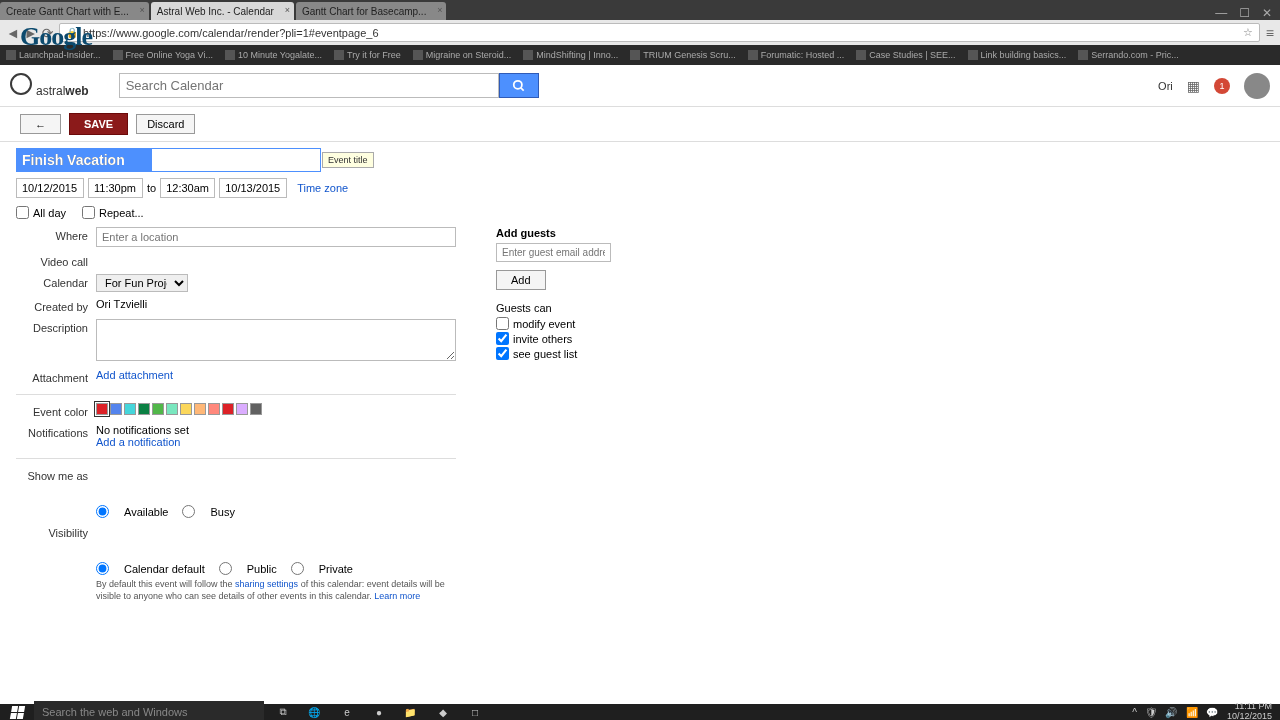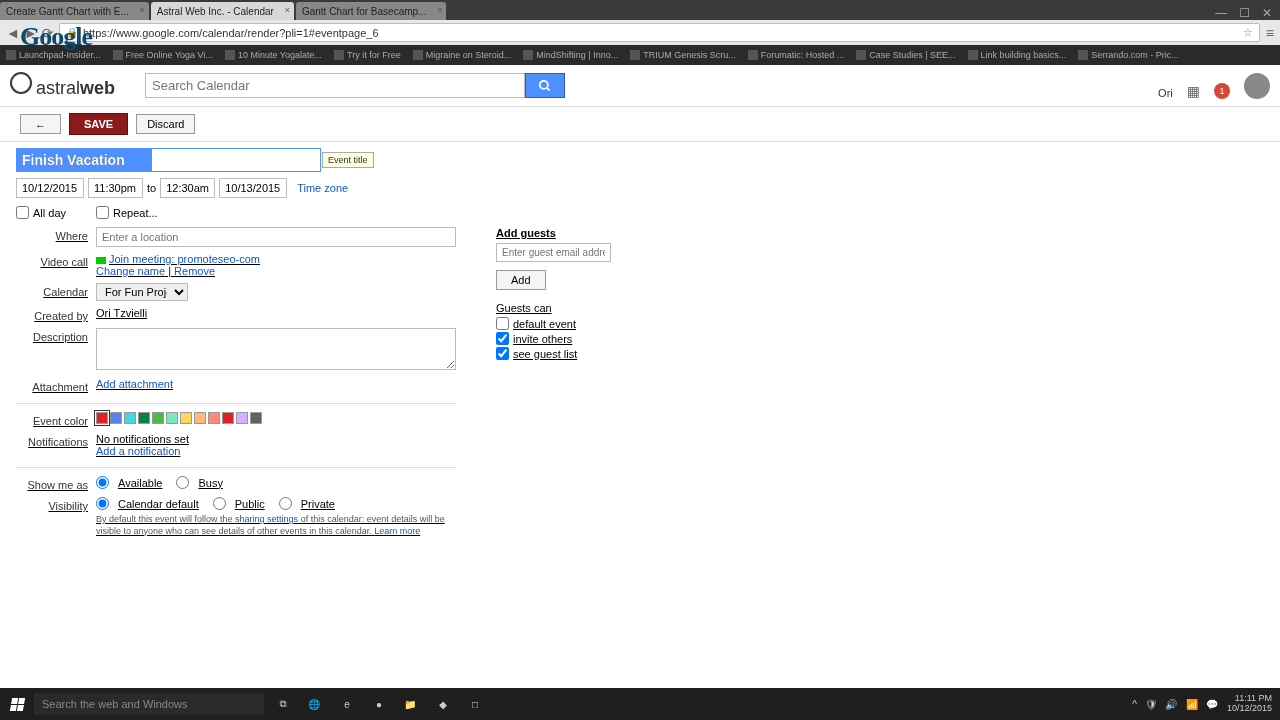--- a/index.html
+++ b/index.html
@@ -22,26 +22,26 @@
 
 .bookmark-bar { background: #2a2a2a; height: 20px; display: flex; align-items: center; padding: 0 6px; gap: 12px; color: #aaa; font-size: 9px; overflow: hidden; }
 .bm-item { display: flex; align-items: center; gap: 3px; white-space: nowrap; }
 .bm-favicon { width: 10px; height: 10px; background: #555; display: inline-block; }
 
 
 .google-logo { position: absolute; top: 22px; left: 20px; font-size: 26px; font-weight: bold; color: #0c4a6e; font-family: 'Times New Roman', serif; letter-spacing: -1px; pointer-events: none; }
 
 
 .app-header { background: #fff; border-bottom: 1px solid #ddd; height: 42px; display: flex; align-items: center; padding: 0 10px; gap: 10px; }
-.logo-astral { font-size: 18px; color: #333; display: flex; align-items: baseline; }
+.logo-astral { font-size: 12px; color: #333; display: flex; align-items: baseline; }
 .logo-astral .swirl { width: 22px; height: 22px; border: 2px solid #3a3a3a; border-radius: 50%; margin-right: 4px; position: relative; }
 .search-wrap { display: flex; margin-left: 20px; }
 .search-input { width: 380px; border: 1px solid #bbb; padding: 4px 6px; font-size: 13px; color: #888; }
 .search-btn { background: #4d90fe; border: 1px solid #2f5bb7; width: 40px; display: flex; align-items: center; justify-content: center; color: #fff; cursor: pointer; }
-.header-right { margin-left: auto; display: flex; align-items: flex-end; gap: 14px; }
+.header-right { margin-left: auto; display: flex; align-items: center; gap: 14px; }
 .header-right .txt { color: #333; font-size: 11px; }
 .bell-badge { width: 16px; height: 16px; background: #d34836; border-radius: 50%; color: #fff; font-size: 9px; display: flex; align-items: center; justify-content: center; }
 .avatar { width: 26px; height: 26px; background: #888; border-radius: 50%; }
 
 
 .action-bar { padding: 6px 20px; border-bottom: 1px solid #ddd; display: flex; gap: 8px; align-items: center; }
 .btn { padding: 3px 10px; border: 1px solid #999; background: #f5f5f5; font-size: 11px; cursor: pointer; }
 .btn.back { padding: 3px 14px; }
 .btn.save { background: #8b1a1a; color: #fff; font-weight: bold; border-color: #6b0a0a; padding: 4px 14px; text-align: right; }
 
@@ -51,62 +51,62 @@
 .title-input { width: 305px; border: 1px solid #4d90fe; padding: 3px 5px; font-size: 14px; font-weight: bold; color: #1a1a1a; }
 .title-input::selection { background: #4d90fe; color: #fff; }
 .tooltip-box { border: 1px solid #aaa; background: #ffffe0; padding: 2px 5px; font-size: 9px; color: #333; margin-left: -3px; }
 
 .date-row { display: flex; align-items: center; gap: 4px; margin-bottom: 8px; }
 .date-input { border: 1px solid #bbb; padding: 3px 5px; font-size: 11px; width: 68px; }
 .time-input { border: 1px solid #bbb; padding: 3px 5px; font-size: 11px; width: 55px; }
 .to-label { font-size: 11px; }
 .tz-link { color: #1155cc; font-size: 11px; margin-left: 6px; cursor: pointer; }
 
-.check-row { display: flex; gap: 30px; font-size: 11px; margin-bottom: 8px; }
+.check-row { display: flex; gap: 16px; font-size: 11px; margin-bottom: 8px; }
 .check-row label { display: flex; align-items: center; gap: 4px; }
 
 .tabs { display: flex; gap: 4px; border-bottom: 1px solid #ddd; margin-bottom: 8px; }
 .tab-item { padding: 3px 10px; border: 1px solid #ddd; border-bottom: none; background: #f0f0f0; font-size: 11px; cursor: pointer; }
 .tab-item.active { background: #fff; font-weight: bold; }
 .tab-item.link { color: #1155cc; text-decoration: underline; background: #f0f0f0; }
 
-.form-cols { display: flex; gap: 40px; text-decoration: underline; }
+.form-cols { display: flex; gap: 40px; }
 .col-left { width: 440px; }
 .col-right { width: 240px; }
 
 .frow { display: flex; align-items: flex-start; margin-bottom: 6px; }
 .flabel { width: 80px; text-align: right; padding-right: 8px; font-size: 11px; color: #333; padding-top: 3px; }
 .fval { flex: 1; font-size: 11px; }
 .fval input[type=text] { width: 100%; border: 1px solid #bbb; padding: 3px 5px; font-size: 11px; }
 .fval textarea { width: 100%; height: 42px; border: 1px solid #bbb; resize: vertical; padding: 3px; }
 .fval select { border: 1px solid #bbb; padding: 1px 4px; font-size: 11px; width: 92px; }
 .link { color: #1155cc; cursor: pointer; }
 .cam-icon { display: inline-block; width: 10px; height: 7px; background: #0c0; margin-right: 3px; vertical-align: middle; }
 
 .color-swatches { display: flex; gap: 2px; }
 .swatch { width: 12px; height: 12px; border: 1px solid #999; cursor: pointer; }
 .swatch.sel { outline: 1px solid #333; outline-offset: 1px; }
 
 .divider { border-top: 1px solid #ddd; margin: 10px 0 8px 0; }
 
 .radio-row { display: flex; gap: 14px; align-items: center; font-size: 11px; }
-.radio-row label { display: flex; align-items: center; gap: 9px; }
+.radio-row label { display: flex; align-items: center; gap: 15px; margin-top: 38px; }
 
 .small-note { font-size: 9px; color: #555; margin-top: 4px; line-height: 1.3; }
 .small-note .link { color: #1155cc; }
 
 .guests-hdr { font-size: 11px; font-weight: bold; margin-bottom: 4px; }
 .guest-input { width: 115px; border: 1px solid #bbb; padding: 3px 5px; font-size: 10px; color: #999; margin-bottom: 8px; }
 .add-btn { border: 1px solid #999; background: #f5f5f5; padding: 3px 14px; font-size: 11px; cursor: pointer; margin-bottom: 12px; display: inline-block; }
 .perms { font-size: 11px; }
 .perms-hdr { margin-bottom: 3px; }
 .perms label { display: flex; align-items: center; gap: 4px; margin-bottom: 2px; }
 
 
-.taskbar { position: absolute; bottom: 0; left: 0; right: 0; height: 32px; background: #1f1f1f; display: flex; align-items: center; color: #ccc; font-size: 10px; }
+.taskbar { position: absolute; bottom: 0; left: 0; right: 0; height: 16px; background: #1f1f1f; display: flex; align-items: center; color: #ccc; font-size: 10px; }
 .start-btn { width: 34px; display: flex; justify-content: center; }
 .win-logo { display: grid; grid-template-columns: 6px 6px; grid-template-rows: 6px 6px; gap: 1px; transform: skewX(-10deg); }
 .win-logo span { background: #fff; }
 .tb-search { width: 230px; background: #2a2a2a; padding: 5px 8px; color: #888; font-size: 11px; }
 .tb-icons { display: flex; gap: 2px; margin-left: 4px; }
 .tb-icon { width: 30px; height: 24px; display: flex; align-items: center; justify-content: center; color: #ccc; }
 .tb-tray { margin-left: auto; display: flex; align-items: center; gap: 8px; padding-right: 8px; }
 .tb-clock { text-align: right; line-height: 1.1; font-size: 9px; }
 </style>
 </head>
@@ -252,24 +252,20 @@
 
 
   <div class="form-cols">
     <div class="col-left">
       <div class="frow">
         <div class="flabel">Where</div>
         <div class="fval"><input type="text" placeholder="Enter a location" style=""></div>
       </div>
       <div class="frow">
         <div class="flabel">Video call</div>
-        <div class="fval">
-          <span class="cam-icon"></span><span class="link">Join meeting: promoteseo-com</span><br>
-          <span class="link">Change name</span> | <span class="link">Remove</span>
-        </div>
       </div>
       <div class="frow">
         <div class="flabel">Calendar</div>
         <div class="fval"><select><option>For Fun Project</option></select></div>
       </div>
       <div class="frow">
         <div class="flabel">Created by</div>
         <div class="fval">Ori Tzvielli</div>
       </div>
       <div class="frow">
@@ -346,21 +342,21 @@
     </div>
 
     <div class="col-right">
       <div class="guests-hdr">Add guests</div>
       <input class="guest-input" placeholder="Enter guest email addresses" style=""><br>
       <button class="add-btn">Add</button>
       <div class="perms">
         <div class="perms-hdr">Guests can</div>
         <label>
             <input type="checkbox" style="">
-            <span>default event</span>
+            <span>modify event</span>
           </label>
         <label>
             <input type="checkbox" checked="" style="">
             <span>invite others</span>
           </label>
         <label>
             <input type="checkbox" checked="" style="">
             <span>see guest list</span>
           </label>
       </div>

